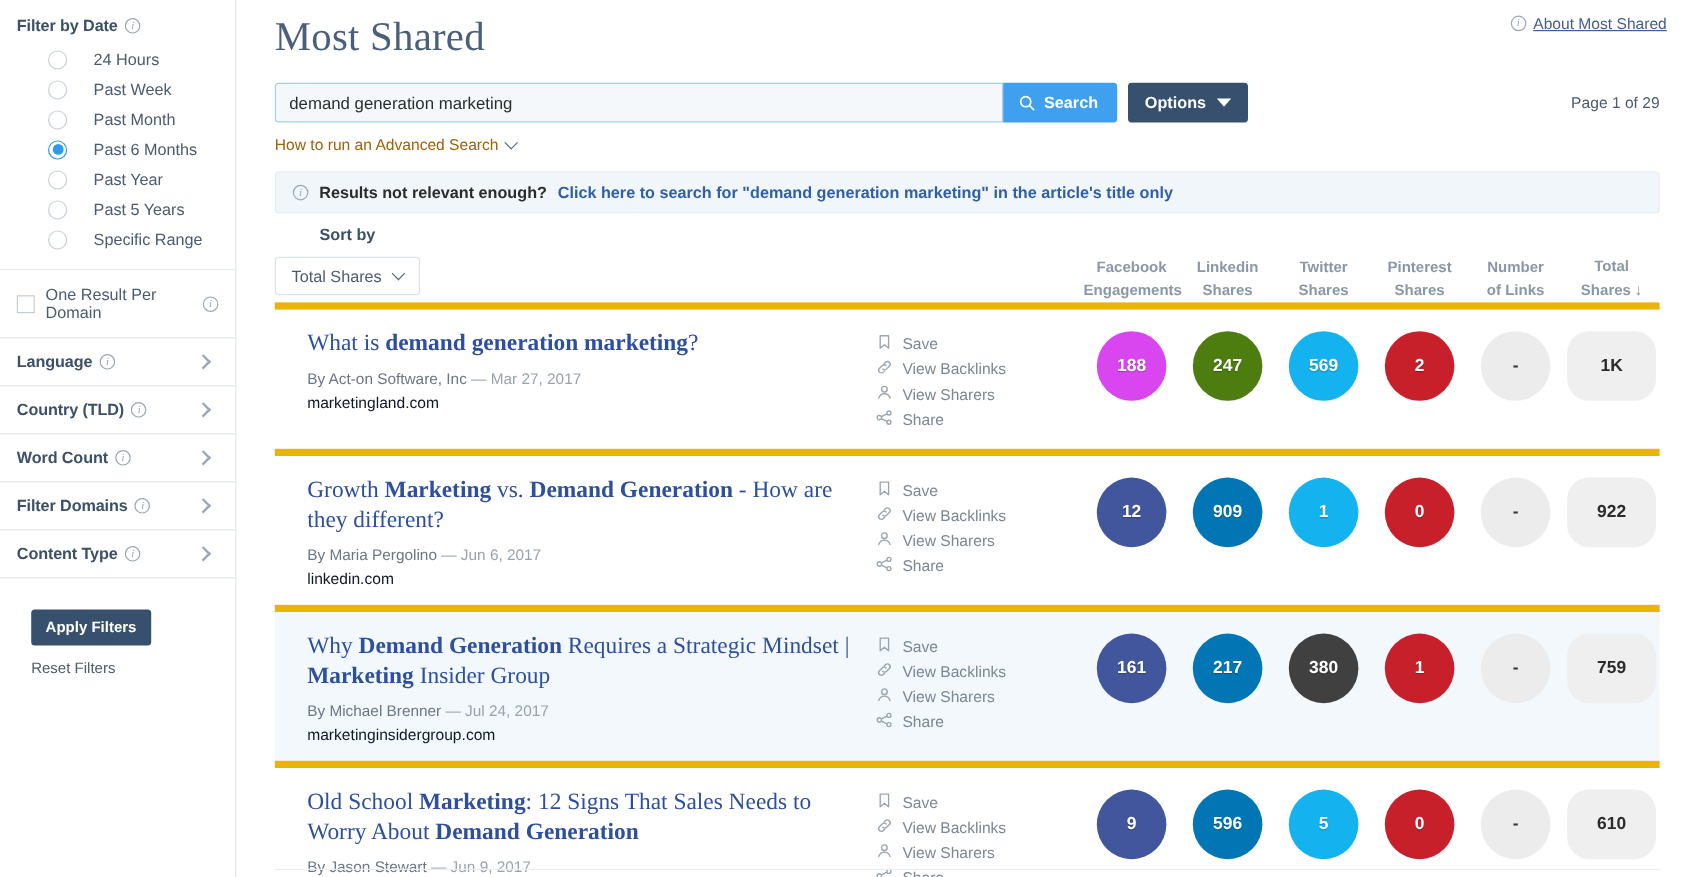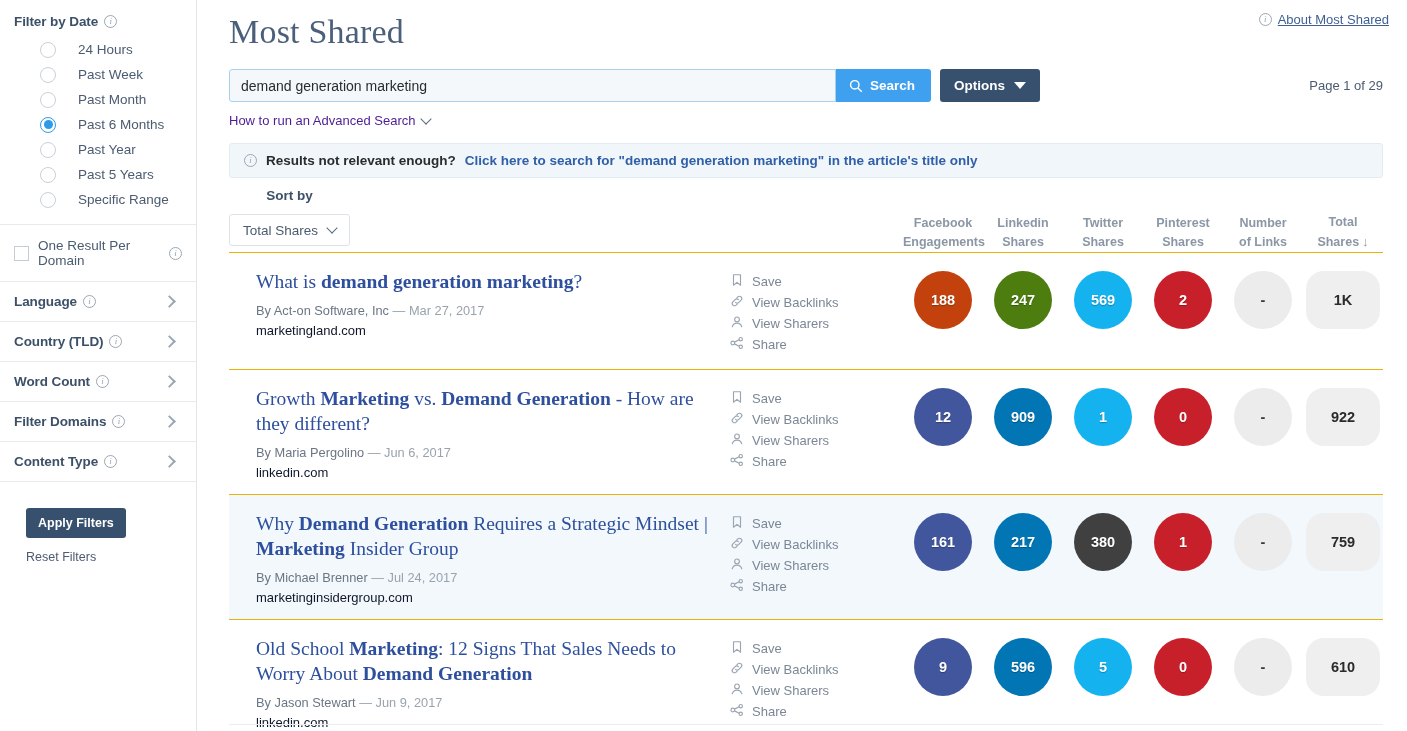--- a/index.html
+++ b/index.html
@@ -212,21 +212,21 @@
   .page-count {
     position: absolute;
     right: 0;
     font-size: 13px;
     color: #4b5b70;
   }
 
   .adv-search {
     margin-top: 11px;
     font-size: 13px;
-    color: #4c1d95;
+    color: #a16207;
     display: flex; align-items: center; gap: 7px;
     cursor: pointer;
   }
   .chev-down-sm {
     width: 8px; height: 8px;
     border-right: 1.5px solid #5a6b80;
     border-bottom: 1.5px solid #5a6b80;
     transform: rotate(45deg);
     margin-top: -4px;
   }
@@ -290,21 +290,21 @@
     font-weight: bold;
   }
   .metric-col-head .l2 { display: block; }
   .sort-arrow { font-size: 13px; margin-left: 3px; color: #8b97a6; }
 
   
   .results { margin-top: 0; }
   .result-row {
     display: flex;
     align-items: flex-start;
-    border-top: 1px solid #eab308;
+    border-top: 6px solid #eab308;
     padding: 16px 0 14px 0;
     min-height: 110px;
     position: relative;
   }
   .result-row.highlight { background: #f2f8fc; }
   .result-row .left { width: 485px; padding-left: 27px; }
   .r-title {
     font-family: "Liberation Serif", serif;
     font-size: 19.5px;
     color: #2d4f9e;
@@ -569,21 +569,21 @@
                   <circle cx="12.3" cy="3.6" r="1.9" fill="none" stroke="#9aa5b2" stroke-width="1.3"></circle>
                   <circle cx="12.3" cy="12.4" r="1.9" fill="none" stroke="#9aa5b2" stroke-width="1.3"></circle>
                   <line x1="5.1" y1="7" x2="10.5" y2="4.4" stroke="#9aa5b2" stroke-width="1.3"></line>
                   <line x1="5.1" y1="9" x2="10.5" y2="11.6" stroke="#9aa5b2" stroke-width="1.3"></line>
                 </svg></span>
               <span>Share</span>
             </div>
           </div>
           <div class="metrics">
             <div class="metric-cell">
-              <div class="bubble" style="background: #c2410c;">188</div>
+              <div class="bubble" style="background: #d946ef;">188</div>
             </div>
             <div class="metric-cell">
               <div class="bubble" style="background: #4d7c0f;">247</div>
             </div>
             <div class="metric-cell">
               <div class="bubble" style="background: rgb(20, 179, 240);">569</div>
             </div>
             <div class="metric-cell">
               <div class="bubble" style="background: rgb(200, 32, 43);">2</div>
             </div>

